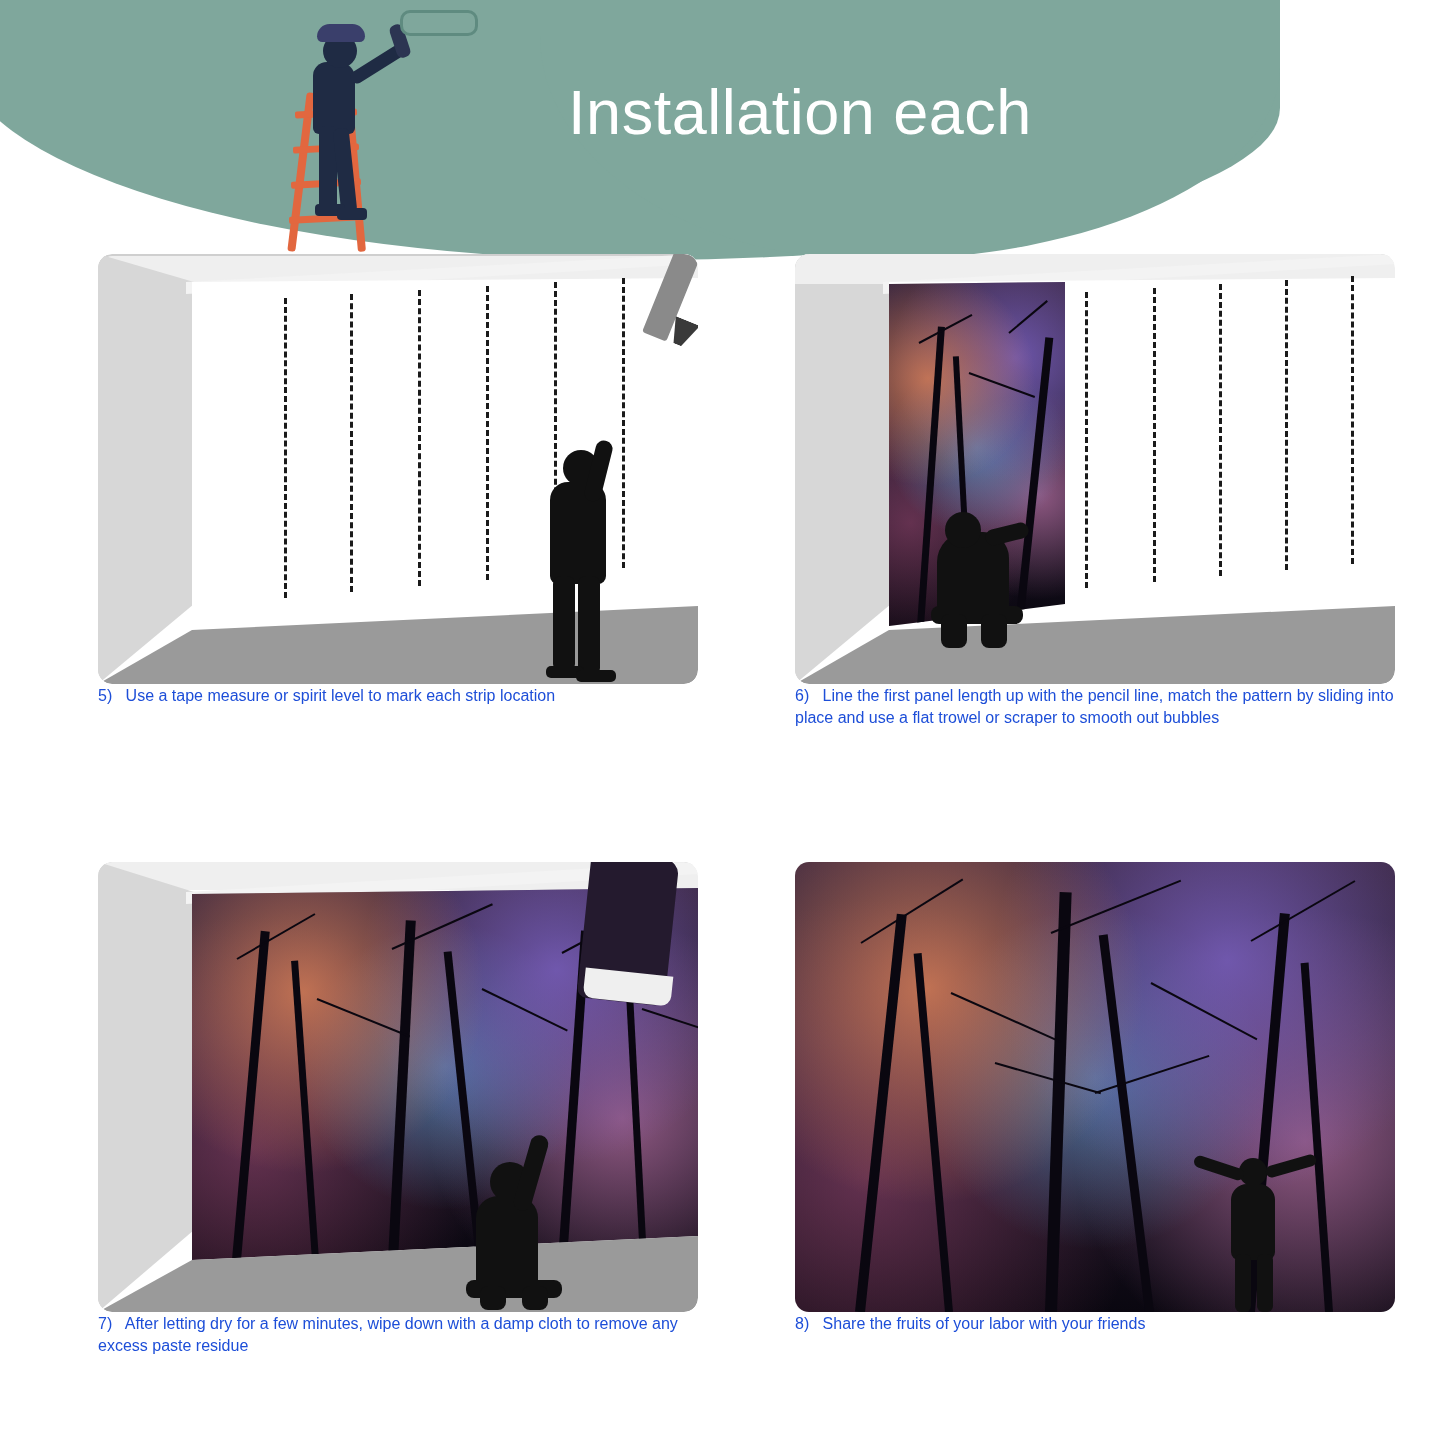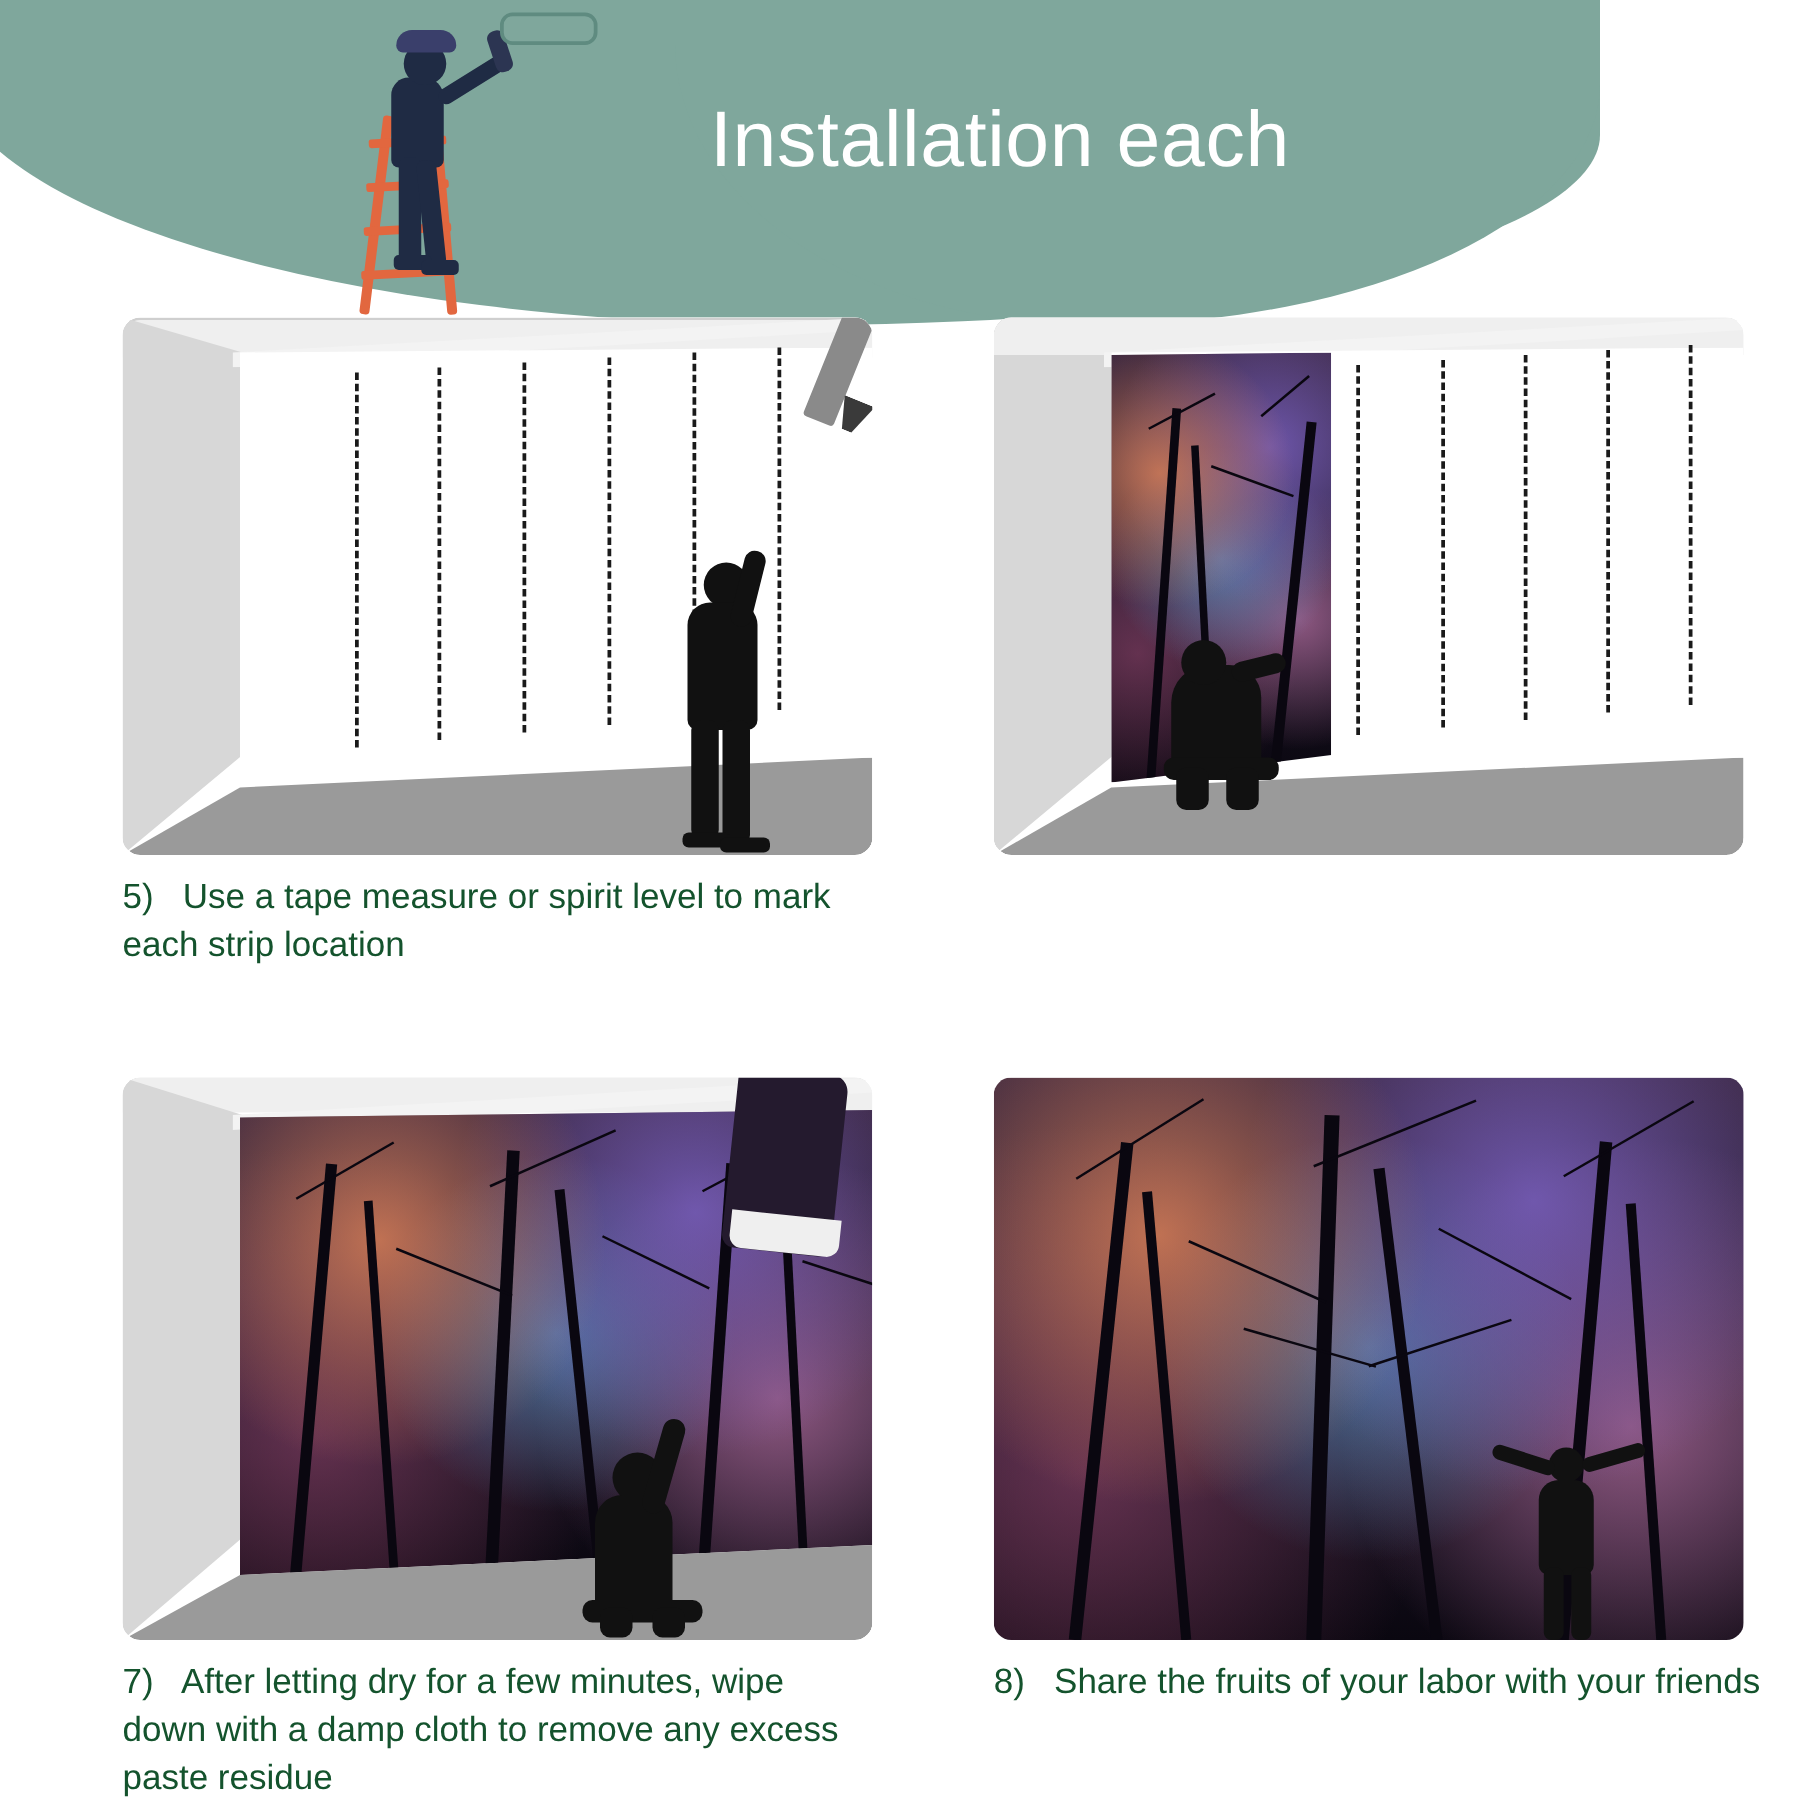--- a/index.html
+++ b/index.html
@@ -84,24 +84,24 @@
   .panel {
     position: absolute;
   }
   .img-card {
     position: relative;
     border-radius: 14px;
     overflow: hidden;
     background: #ffffff;
   }
   .caption {
-    font-size: 28px;
-    color: #14532d;
+    font-size: 16px;
+    color: #1d4ed8;
     line-height: 1.38;
-    margin-top: 14px;
+    margin-top: 1px;
   }
   .caption .num { white-space: pre; }
 
   
   .room {
     position: absolute;
     inset: 0;
     border-radius: 14px;
     overflow: hidden;
   }
@@ -255,20 +255,25 @@
       <div class="dash" style="left:490px; top:26px; height:290px;"></div>
       <div class="dash" style="left:556px; top:22px; height:288px;"></div>
 
       <div class="person" style="left:142px; top:278px; width:72px; height:90px; border-radius:30px 26px 14px 14px;"></div>
       <div class="person" style="left:150px; top:258px; width:36px; height:36px; border-radius:50%;"></div>
       <div class="person" style="left:190px; top:272px; width:44px; height:16px; border-radius:8px; transform:rotate(-14deg);"></div>
       <div class="person" style="left:136px; top:352px; width:92px; height:18px; border-radius:8px;"></div>
       <div class="person" style="left:146px; top:360px; width:26px; height:34px; border-radius:8px;"></div>
       <div class="person" style="left:186px; top:360px; width:26px; height:34px; border-radius:8px;"></div>
     </div>
+  </div>
+  <div class="caption">
+    <span class="num">6)</span>
+    <span>&nbsp; </span>
+    <span>Line the first panel length up with the pencil line, match the pattern by sliding into place and use a flat trowel or scraper to smooth out bubbles</span>
   </div>
 </div>
 
 <div class="panel" style="left:98px; top:862px; width:600px;">
   <div class="img-card" style="width:600px; height:450px;">
     <div class="room" style="background:#ffffff;">
       <div style="position:absolute;left:0;top:0;width:600px;height:450px;border-radius:14px;border:2px solid #cfcfcf;"></div>
       <div class="ceiling" style="left:0; top:0; width:600px; height:28px; border-radius:14px 14px 0 0; background:#efefef;"></div>
       <div style="position:absolute; left:0; top:0; width:96px; height:450px; background:#d7d7d7; clip-path: polygon(0 0, 96px 30px, 96px 368px, 0 450px);"></div>
       <div style="position:absolute; left:88px; top:0; width:512px; height:42px; background:#f3f3f3; clip-path: polygon(0 30px, 512px 0, 512px 12px, 0 42px);"></div>

